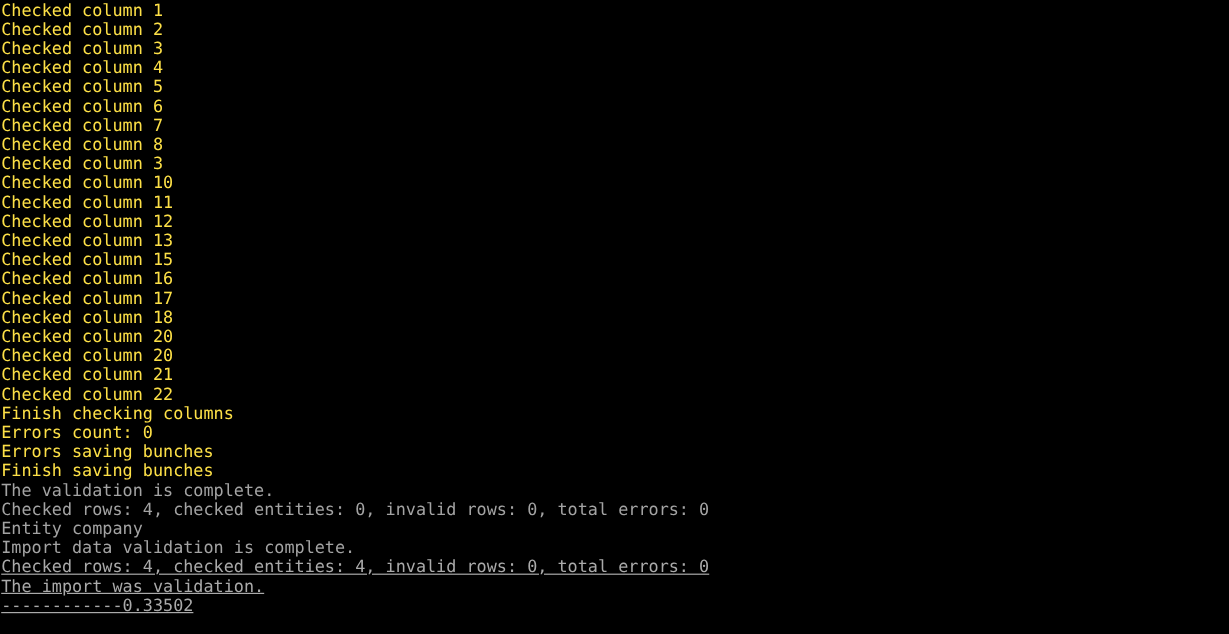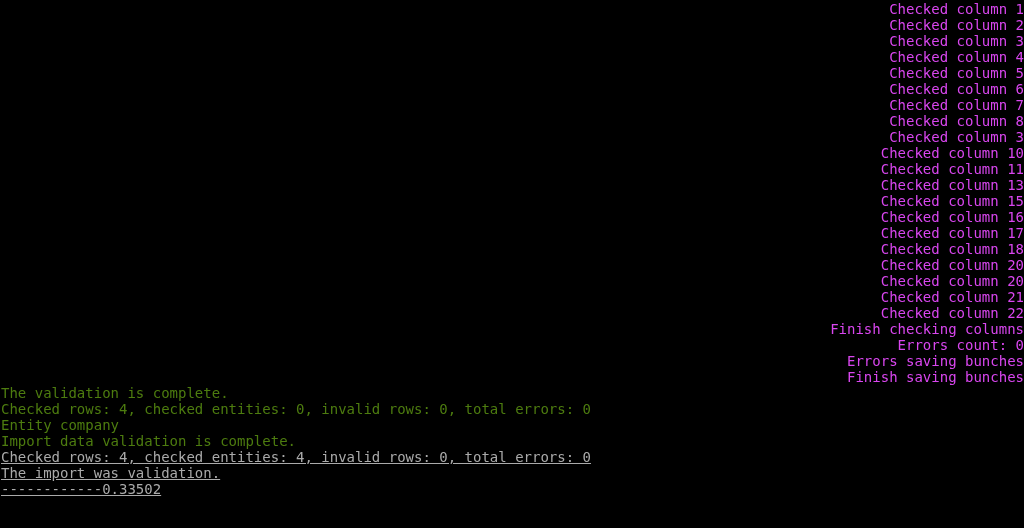--- a/index.html
+++ b/index.html
@@ -16,25 +16,24 @@
       width: 1024px;
       height: 528px;
       overflow: hidden;
       padding: 1px 0 0 1px;
     }
     .line {
       white-space: pre;
       height: 16px;
     }
     .yellow {
-      color: #d946ef;
-      text-align: right;
+      color: #fde047;
     }
     .green {
-      color: #4d7c0f;
+      color: #a3a3a3;
     }
     .gray {
       color: #aaaaaa;
       text-decoration: underline;
     }
   </style>
 </head>
 <body>
 
 <div id="terminal">
@@ -42,20 +41,21 @@
     <div class="line yellow">Checked column 2</div>
     <div class="line yellow">Checked column 3</div>
     <div class="line yellow">Checked column 4</div>
     <div class="line yellow">Checked column 5</div>
     <div class="line yellow">Checked column 6</div>
     <div class="line yellow">Checked column 7</div>
     <div class="line yellow">Checked column 8</div>
     <div class="line yellow">Checked column 3</div>
     <div class="line yellow">Checked column 10</div>
     <div class="line yellow">Checked column 11</div>
+    <div class="line yellow">Checked column 12</div>
     <div class="line yellow">Checked column 13</div>
     <div class="line yellow">Checked column 15</div>
     <div class="line yellow">Checked column 16</div>
     <div class="line yellow">Checked column 17</div>
     <div class="line yellow">Checked column 18</div>
     <div class="line yellow">Checked column 20</div>
     <div class="line yellow">Checked column 20</div>
     <div class="line yellow">Checked column 21</div>
     <div class="line yellow">Checked column 22</div>
     <div class="line yellow">Finish checking columns</div>

